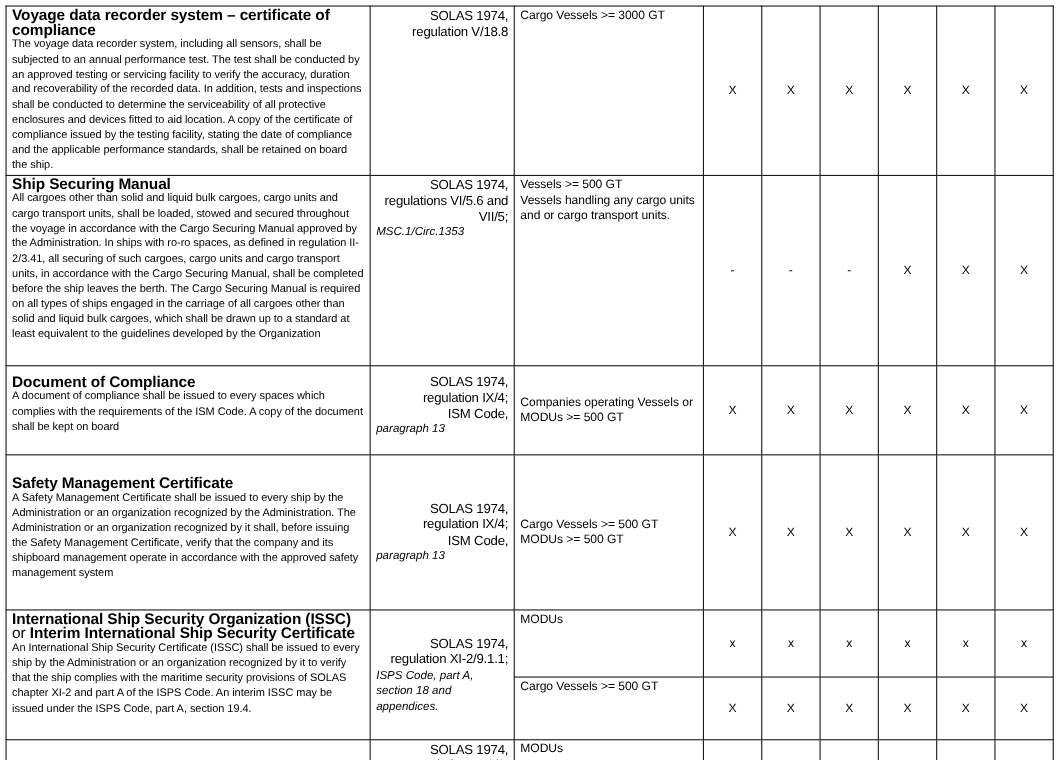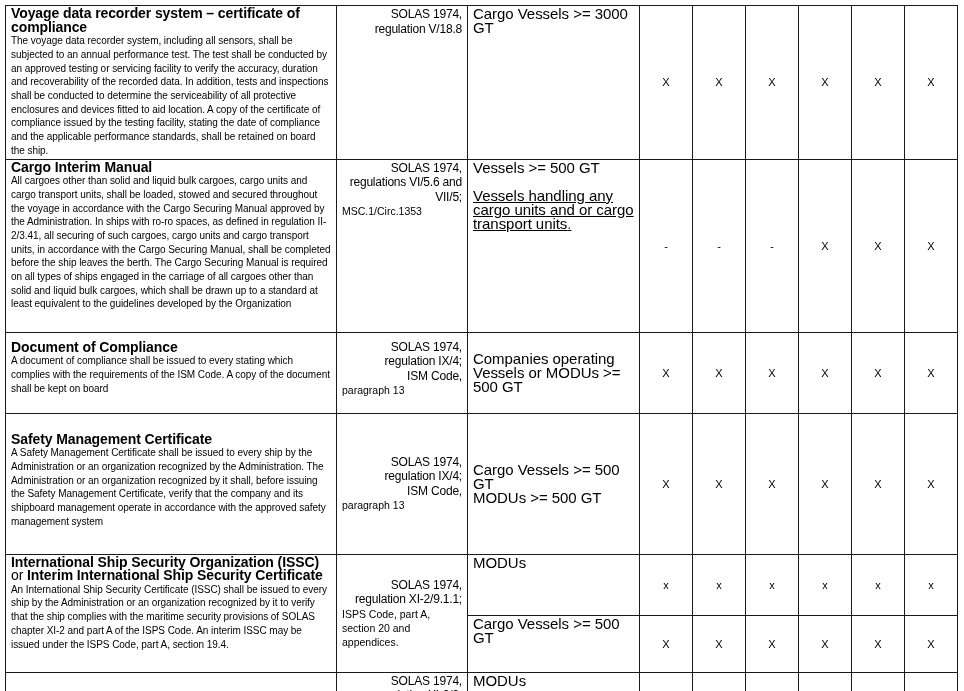--- a/index.html
+++ b/index.html
@@ -47,27 +47,28 @@
     font-size: 12px;
     line-height: 14.5px;
     white-space: pre-line;
     letter-spacing: -0.2px;
     text-align: right;
   }
   .reg-b {
     font-size: 10.5px;
     line-height: 14px;
     white-space: pre-line;
+    font-style: italic;
   }
   .app-text {
-    font-size: 15px;
+    font-size: 11px;
     line-height: 14px;
     letter-spacing: -0.05px;
   }
-  .app-gap { margin-top: 14px; text-decoration: underline; }
+  .app-gap { margin-top: 0; }
   .red-period { color: #c00000; }
 
   td.mark {
     text-align: center;
     vertical-align: middle;
     font-size: 11px;
     padding: 0;
   }
   td.v-mid { vertical-align: middle; }
   td.pad-top { padding-top: 19px; }
@@ -106,21 +107,21 @@
     <td class="mark">X</td>
     <td class="mark">X</td>
     <td class="mark">X</td>
     <td class="mark">X</td>
     <td class="mark">X</td>
     <td class="mark">X</td>
   </tr>
 
   <tr>
     <td style="height:170px">
-      <div class="title">Cargo Interim Manual</div>
+      <div class="title">Ship Securing Manual</div>
       <div class="body-text">All cargoes other than solid and liquid bulk cargoes, cargo units and cargo transport units, shall be loaded, stowed and secured throughout the voyage in accordance with the Cargo Securing Manual approved by the Administration. In ships with ro-ro spaces, as defined in regulation II-2/3.41, all securing of such cargoes, cargo units and cargo transport units, in accordance with the Cargo Securing Manual, shall be completed before the ship leaves the berth. The Cargo Securing Manual is required on all types of ships engaged in the carriage of all cargoes other than solid and liquid bulk cargoes, which shall be drawn up to a standard at least equivalent to the guidelines developed by the Organization</div>
     </td>
     <td>
       <div class="reg-a">SOLAS 1974,
 regulations VI/5.6 and
 VII/5;</div>
       <div class="reg-b">MSC.1/Circ.1353</div>
     </td>
     <td>
       <div class="app-text">Vessels &gt;= 500 GT</div>
@@ -130,21 +131,21 @@
     <td class="mark">-</td>
     <td class="mark">-</td>
     <td class="mark">X</td>
     <td class="mark">X</td>
     <td class="mark">X</td>
   </tr>
 
   <tr>
     <td style="height:71px; padding-top:8px">
       <div class="title">Document of Compliance</div>
-      <div class="body-text">A document of compliance shall be issued to every stating which complies with the requirements of the ISM Code. A copy of the document shall be kept on board</div>
+      <div class="body-text">A document of compliance shall be issued to every spaces which complies with the requirements of the ISM Code. A copy of the document shall be kept on board</div>
     </td>
     <td style="padding-top:7px">
       <div class="reg-a">SOLAS 1974,
 regulation IX/4;
 ISM Code,</div>
       <div class="reg-b">paragraph 13</div>
     </td>
     <td class="v-mid">
       <div class="app-text">Companies operating Vessels or MODUs &gt;= 500 GT</div>
     </td>
@@ -180,21 +181,21 @@
   </tr>
 
   <tr>
     <td rowspan="2" style="height:114px">
       <div class="title"><span>International Ship Security Organization (ISSC)</span><span class="nb"> or </span><span>Interim International Ship Security Certificate</span></div>
       <div class="body-text">An International Ship Security Certificate (ISSC) shall be issued to every ship by the Administration or an organization recognized by it to verify that the ship complies with the maritime security provisions of SOLAS chapter XI-2 and part A of the ISPS Code. An interim ISSC may be issued under the ISPS Code, part A, section 19.4.</div>
     </td>
     <td rowspan="2" class="v-mid">
       <div class="reg-a">SOLAS 1974,
 regulation XI-2/9.1.1;</div>
-      <div class="reg-b">ISPS Code, part A, section 20 and appendices.</div>
+      <div class="reg-b">ISPS Code, part A, section 18 and appendices.</div>
     </td>
     <td style="height:58px">
       <div class="app-text">MODUs</div>
     </td>
     <td class="mark">x</td>
     <td class="mark">x</td>
     <td class="mark">x</td>
     <td class="mark">x</td>
     <td class="mark">x</td>
     <td class="mark">x</td>

